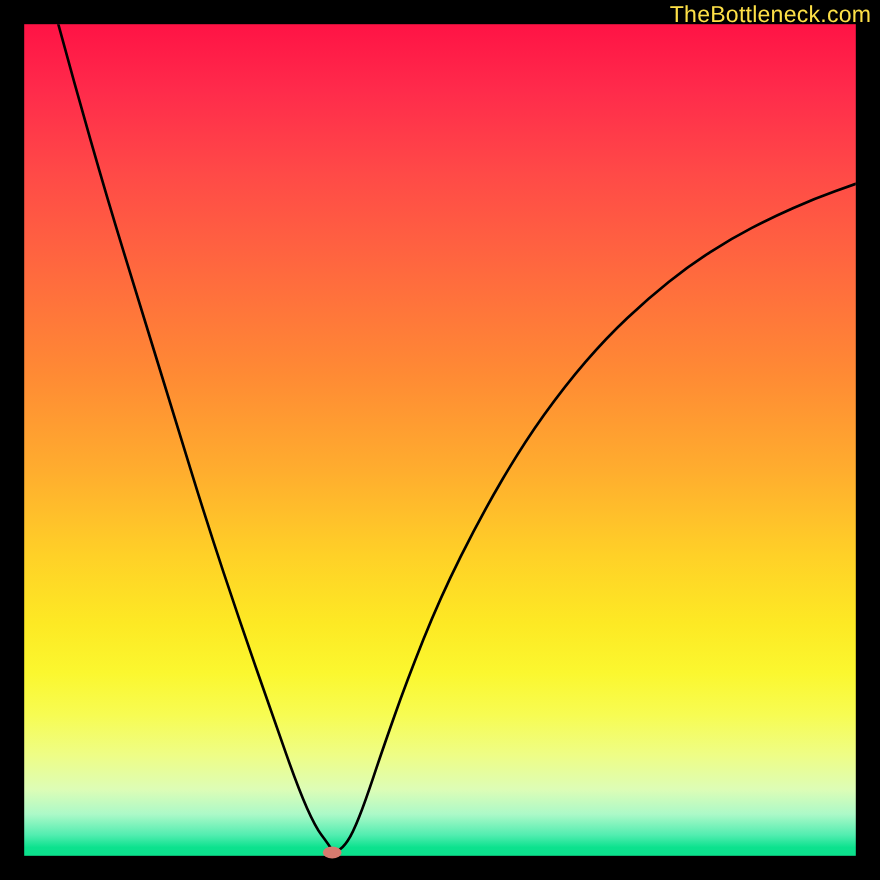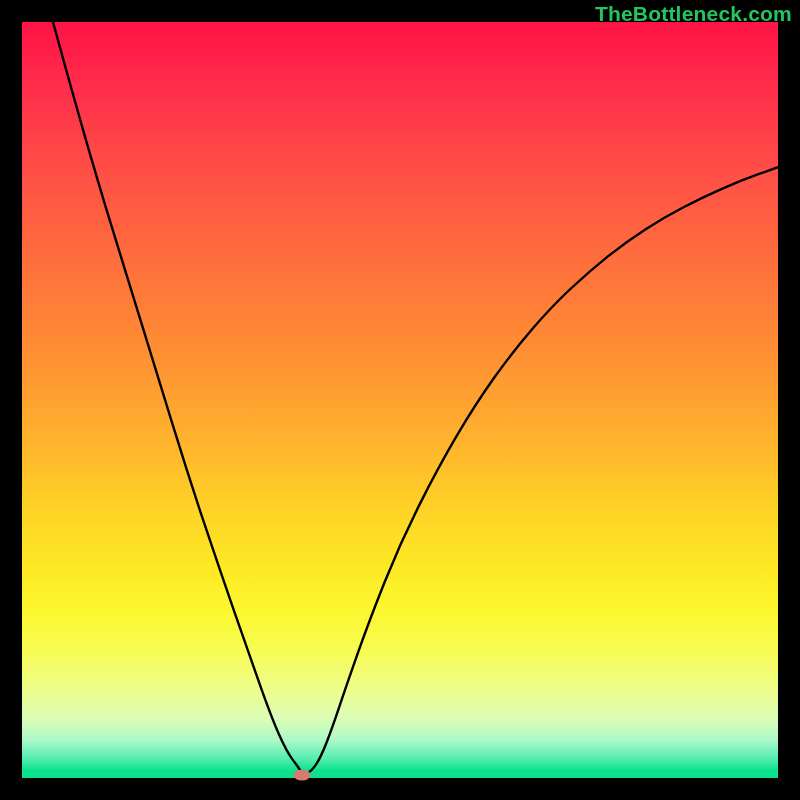--- a/index.html
+++ b/index.html
@@ -33,23 +33,23 @@
       #acf9c8 95%,
       #52edb0 97.5%,
       #0ce28e 99%,
       #0ce08c 100%
     );
   }
   .attribution {
     position: absolute;
     top: 2px;
     right: 8px;
-    color: #22c55e;
+    color: #fde047;
     font-size: 21px;
-    font-weight: 700;
+    font-weight: 400;
     letter-spacing: 0.2px;
   }
   svg.curve {
     position: absolute;
     left: 0;
     top: 0;
     width: 756px;
     height: 756px;
   }
   .marker {

